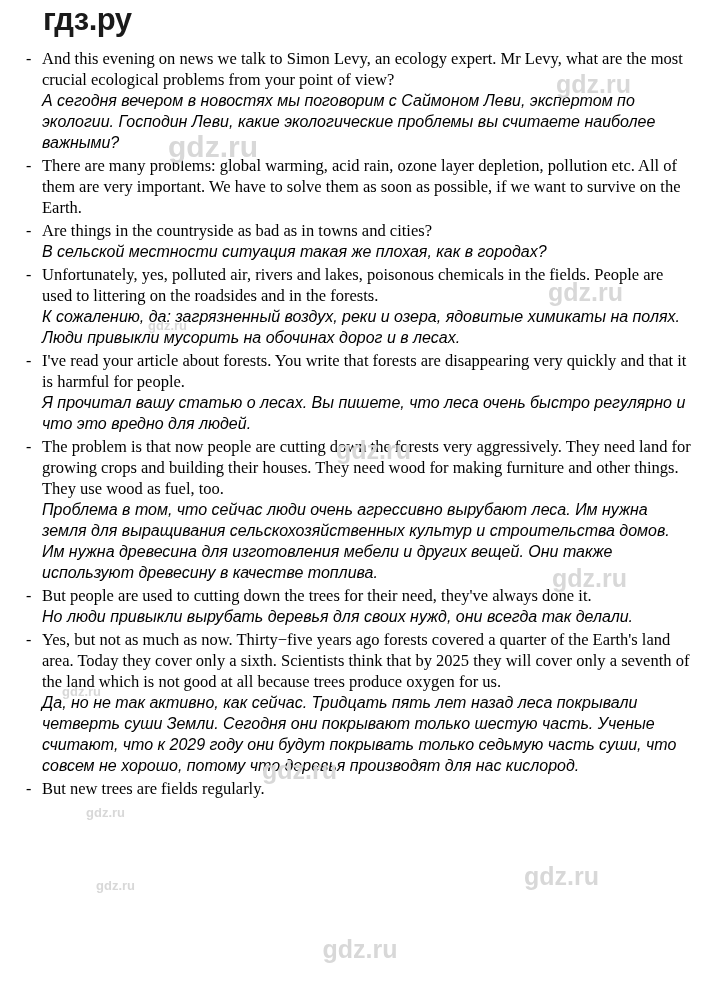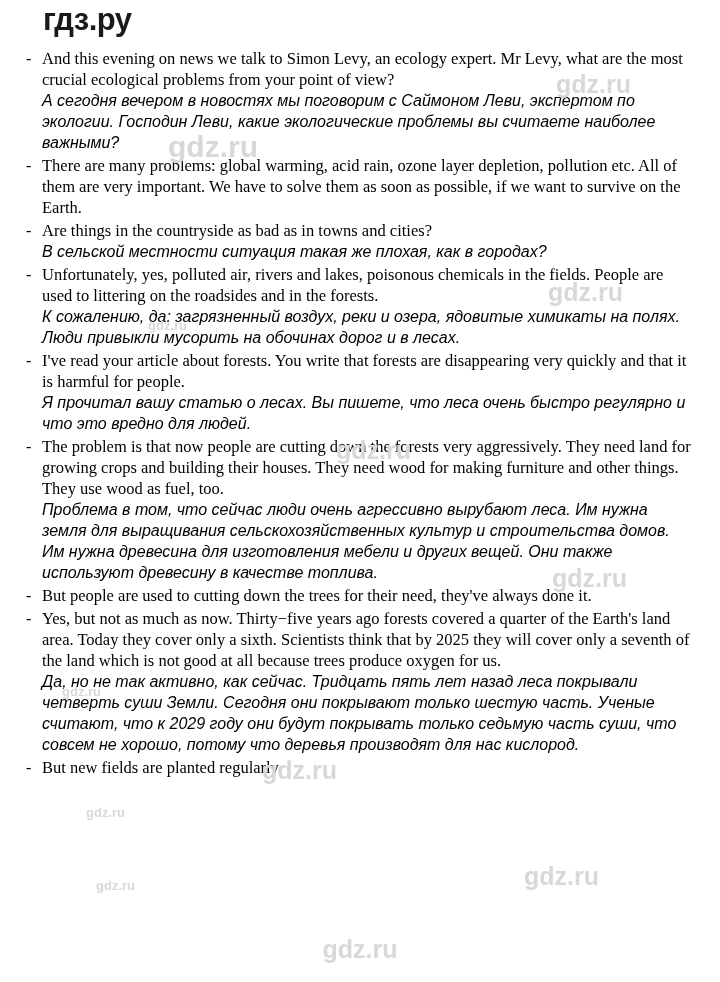--- a/index.html
+++ b/index.html
@@ -151,35 +151,36 @@
       <div class="block">
         <p class="en">The problem is that now people are cutting down the forests very aggressively. They need land for growing crops and building their houses. They need wood for making furniture and other things. They use wood as fuel, too.</p>
         <p class="ru">Проблема в том, что сейчас люди очень агрессивно вырубают леса. Им нужна земля для выращивания сельскохозяйственных культур и строительства домов. Им нужна древесина для изготовления мебели и других вещей. Они также используют древесину в качестве топлива.</p>
       </div>
     </div>
 
     <div class="qa">
       <div class="dash">-</div>
       <div class="block">
         <p class="en">But people are used to cutting down the trees for their need, they've always done it.</p>
+        <p class="ru">Но люди привыкли вырубать деревья для своих нужд, они всегда так делали.</p>
       </div>
     </div>
 
     <div class="qa">
       <div class="dash">-</div>
       <div class="block">
         <p class="en">Yes, but not as much as now. Thirty−five years ago forests covered a quarter of the Earth's land area. Today they cover only a sixth. Scientists think that by 2025 they will cover only a seventh of the land which is not good at all because trees produce oxygen for us.</p>
         <p class="ru">Да, но не так активно, как сейчас. Тридцать пять лет назад леса покрывали четверть суши Земли. Сегодня они покрывают только шестую часть. Ученые считают, что к 2029 году они будут покрывать только седьмую часть суши, что совсем не хорошо, потому что деревья производят для нас кислород.</p>
       </div>
     </div>
 
     <div class="qa">
       <div class="dash">-</div>
       <div class="block">
-        <p class="en">But new fields are planted regularly.</p>
+        <p class="en">But new trees are fields regularly.</p>
       </div>
     </div>
 
   </div>
 
   <div id="watermark-layer">
       <div class="wm mid" style="left: 556px; top: 70px;">gdz.ru</div>
       <div class="wm big" style="left: 168px; top: 130px;">gdz.ru</div>
       <div class="wm mid" style="left: 548px; top: 278px;">gdz.ru</div>
       <div class="wm small" style="left: 148px; top: 318px;">gdz.ru</div>

